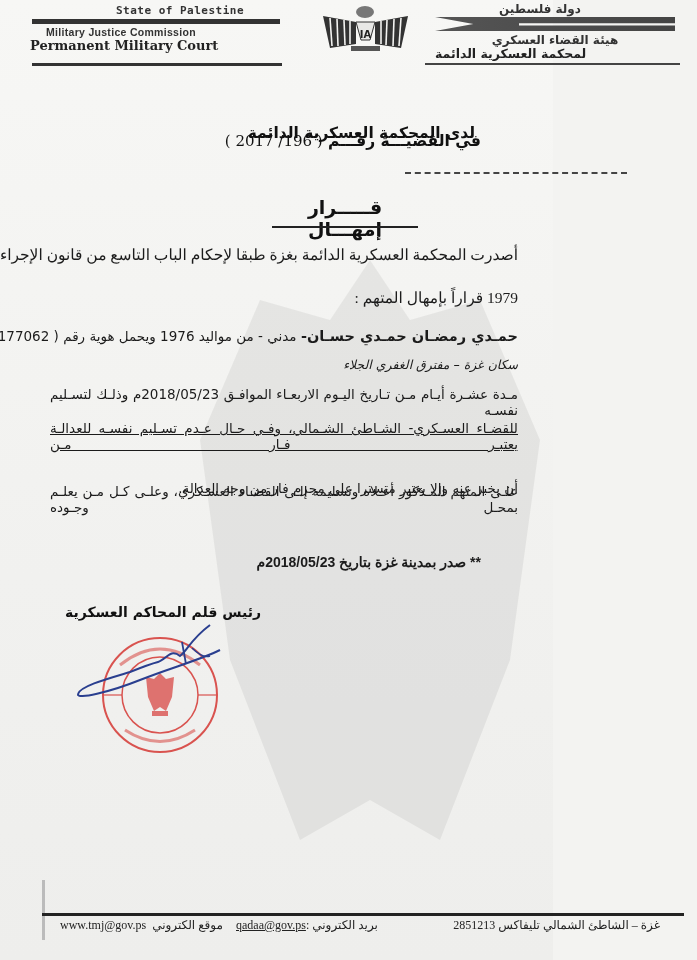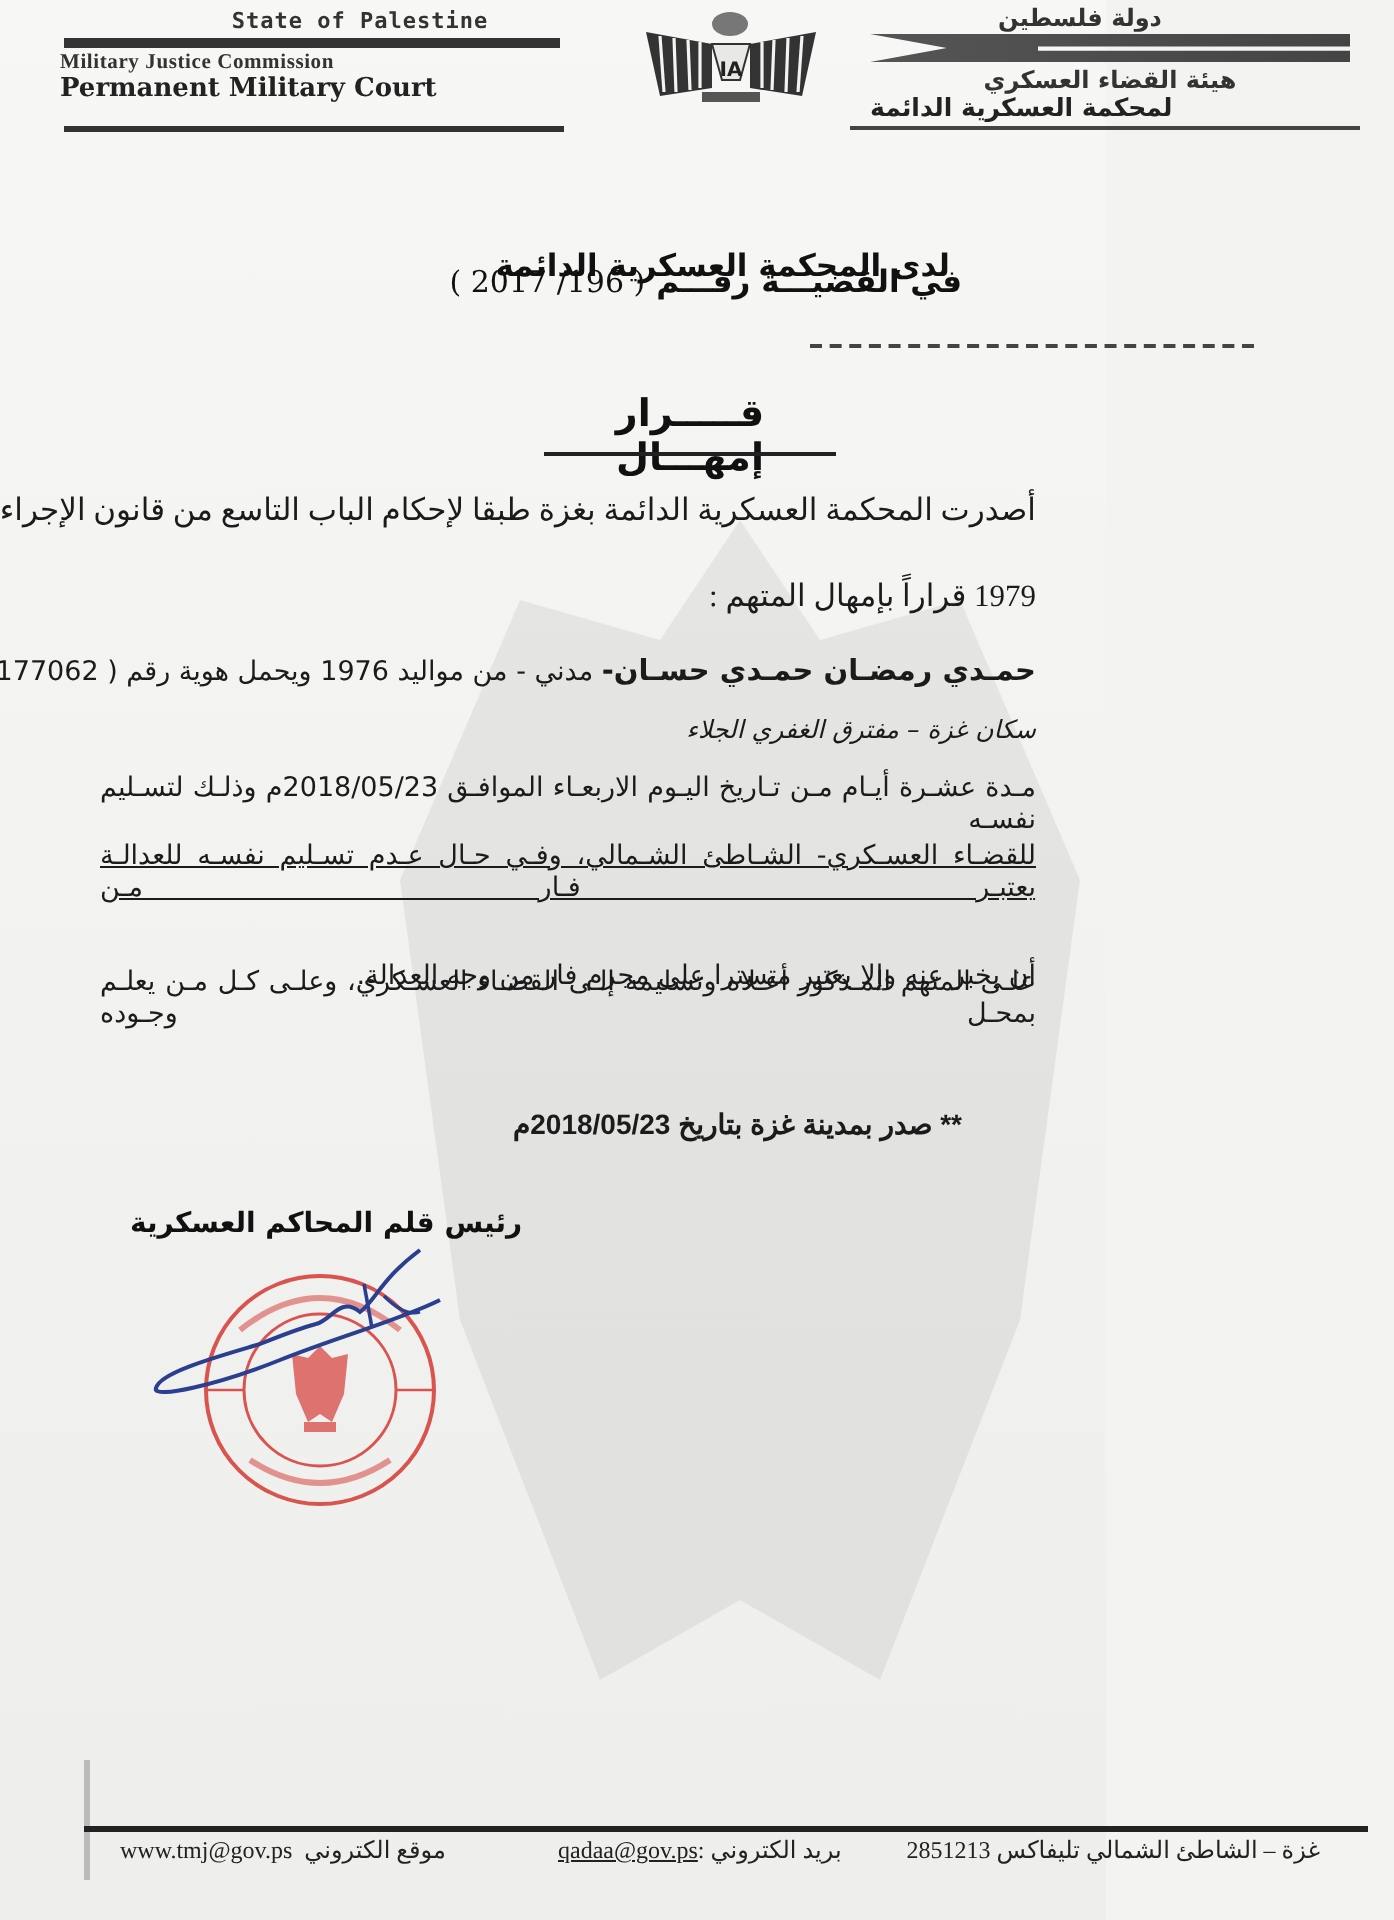--- a/index.html
+++ b/index.html
@@ -19,22 +19,22 @@
     opacity: 0.07; pointer-events: none;
   }
   
   .hdr-en { position: absolute; left: 30px; top: 4px; width: 260px; }
   .hdr-en .state {
     font-family: "DejaVu Sans Mono", monospace; font-size: 11px; font-weight: bold;
     text-align: center; letter-spacing: 0.5px; color: #333; margin-left: 40px;
   }
   .hdr-en .bar1 { height: 5px; background: #333; margin: 2px 0 2px 2px; width: 248px; }
   .hdr-en .mjc {
-    font-family: Liberation Serif, serif; font-size: 10.5px; font-weight: bold;
-    color: #333; letter-spacing: 0.3px;
+    font-family: Liberation Sans, sans-serif; font-size: 10.5px; font-weight: bold;
+    color: #333; letter-spacing: 0.3px; margin-left: 16px;
   }
   .hdr-en .pmc {
     font-family: "DejaVu Serif", serif; font-size: 13px; font-weight: bold; color: #222;
   }
   .hdr-line-left { position: absolute; left: 32px; top: 63px; width: 250px; height: 3px; background: #333; }
   .eagle { position: absolute; left: 318px; top: 4px; width: 95px; height: 50px; }
   .hdr-ar { position: absolute; left: 435px; top: 2px; width: 240px; direction: rtl; text-align: right; }
   .hdr-ar .state {
     font-family: "DejaVu Sans", sans-serif; font-size: 12px; font-weight: bold;
     color: #333; text-align: center; margin-right: 30px;
@@ -84,21 +84,21 @@
 
   .foot-line { position: absolute; left: 42px; top: 913px; width: 642px; height: 3px; background: #222; }
   .foot-tick { position: absolute; left: 42px; top: 880px; width: 3px; height: 60px; background: #bbb; }
   .footer {
     position: absolute; left: 60px; top: 918px; width: 600px; height: 20px;
     font-family: "Liberation Serif", serif; font-size: 12px; color: #222;
   }
   .footer span { position: absolute; top: 0; white-space: nowrap; }
   .footer .addr { right: 0; direction: rtl; }
   .footer .email { left: 176px; }
-  .footer .email u { text-decoration: underline; margin-left: 43px; }
+  .footer .email u { text-decoration: underline; }
   .footer .site { left: 0; }
 </style>
 </head>
 <body>
 
 <div class="page">
 
   <svg class="watermark" viewBox="0 0 380 640">
     <path d="M190 20 L230 80 L300 60 L360 200 L330 420 L260 600 L190 560 L120 600 L50 420 L20 200 L80 60 L150 80 Z" fill="#333"></path>
   </svg>

